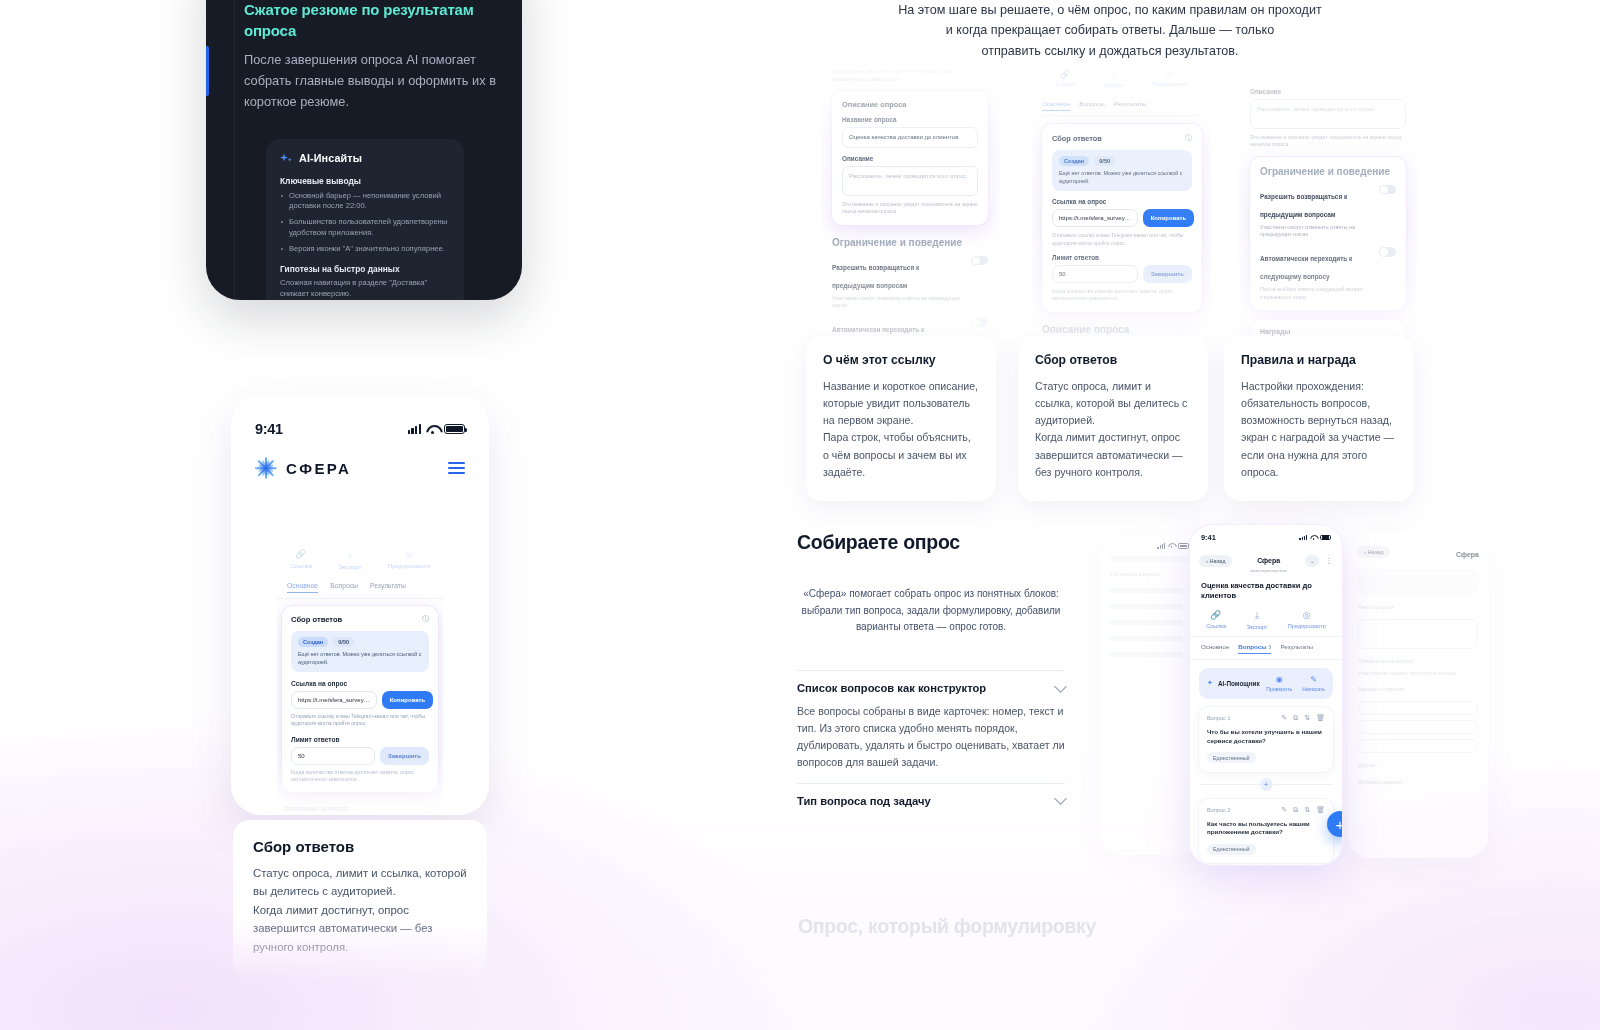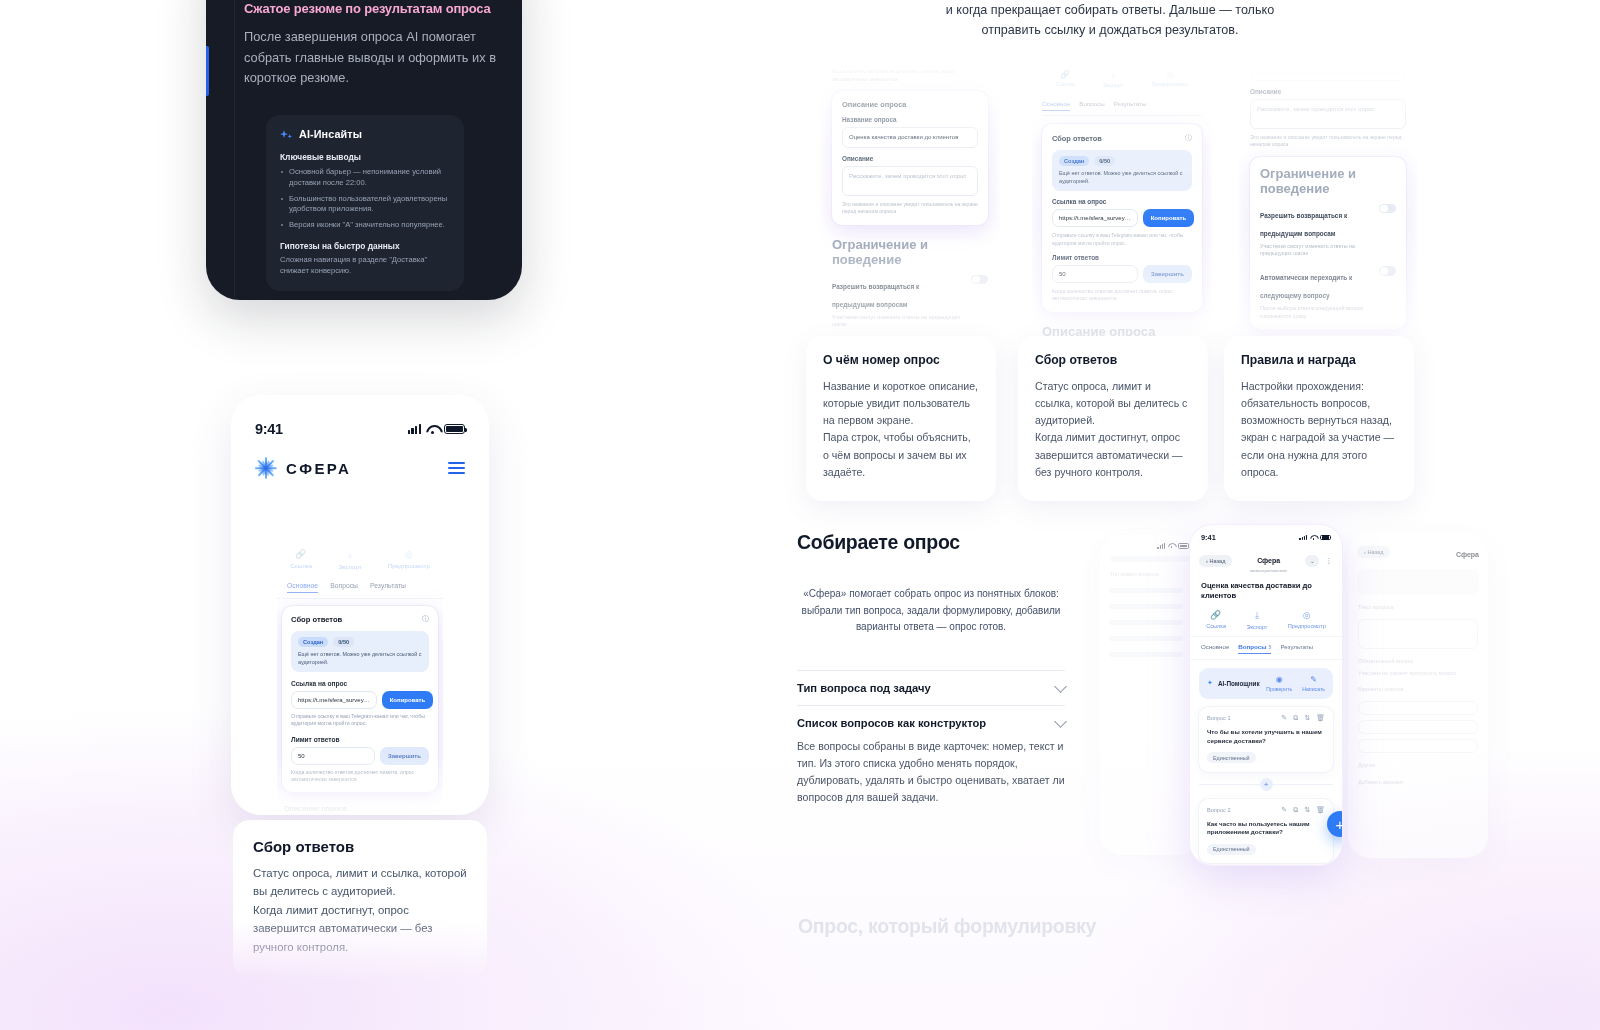--- a/index.html
+++ b/index.html
@@ -31,21 +31,21 @@
   .dark-phone .inner-edge {
     position: absolute; left: 28px; top: 0; bottom: 0; width: 1px;
     background: rgba(255,255,255,.05);
   }
   .dark-phone .accent-line {
     position:absolute; left:0; top:110px; width:3px; height:50px;
     background:#2563eb; border-radius:0 2px 2px 0;
   }
   .dc-body { position: absolute; left: 38px; top: 64px; right: 20px; }
   .dc-title {
-    color: #f9a8d4; font-size: 13px; font-weight: 600; line-height: 1.38;
+    color: #5eead4; font-size: 15px; font-weight: 600; line-height: 1.38;
     letter-spacing: -.2px;
   }
   .dc-sub {
     margin-top: 9px; color: #a8b0bf; font-size: 12.8px; line-height: 1.62;
   }
   .ai-card {
     margin-top: 26px; margin-left: 22px;
     background: #1e2531; border-radius: 14px;
     padding: 13px 14px 14px 14px;
     width: 198px;
@@ -228,21 +228,21 @@
   }
   .mk-t { font-size:7.4px; color:#334155; font-weight:600; }
   .mk-l { margin-top:7px; font-size:6.4px; color:#475569; font-weight:600; }
   .mk-f {
     margin-top:4px; border:1px solid #e6eaf2; border-radius:6px;
     padding:5px 6px; font-size:6px; color:#334155; line-height:1.45;
   }
   .mk-f.ph { color:#b3bcca; min-height:30px; }
   .mk-hint { margin-top:5px; font-size:5.1px; color:#b6bdca; line-height:1.45; }
   .mk-sec { margin-top:12px; }
-  .mk-sec-t { font-size:13px; color:#9aa4b5; font-weight:600; }
+  .mk-sec-t { font-size:10px; color:#9aa4b5; font-weight:600; }
   .toggrow { display:flex; justify-content:space-between; align-items:flex-start; gap:8px; margin-top:8px; }
   .toggrow .tt { font-size:6.4px; color:#3b4657; font-weight:600; line-height:1.42; }
   .toggrow .td { margin-top:3px; font-size:5.4px; color:#a9b2c0; line-height:1.42; }
   .togg { flex:none; width:17px; height:9.5px; border-radius:6px; background:#e6eaf2; position:relative; }
   .togg:after { content:""; position:absolute; left:1px; top:1px; width:7.5px; height:7.5px; border-radius:50%; background:#fff; }
   .mk-actions { display:flex; justify-content:space-around; padding:4px 0 6px 0; }
   .mk-act { display:flex; flex-direction:column; align-items:center; gap:2px; }
   .mk-act .g { font-size:8px; color:#b8cdf3; }
   .mk-act .l { font-size:5.4px; color:#a3bdee; }
   .mk-tabs { display:flex; gap:9px; padding:6px 0 4px 0; border-bottom:1px solid #eef1f7; }
@@ -511,20 +511,21 @@
     </div>
   </div>
 
   <div class="capcard">
     <div class="cap-title">Сбор ответов</div>
     <div class="cap-text" style="white-space:pre-line">Статус опроса, лимит и ссылка, которой вы делитесь с аудиторией.
 Когда лимит достигнут, опрос завершится автоматически — без ручного контроля.</div>
   </div>
 
   <div class="intro">
+    <p>На этом шаге вы решаете, о чём опрос, по каким правилам он проходит</p>
     <p>и когда прекращает собирать ответы. Дальше — только</p>
     <p>отправить ссылку и дождаться результатов.</p>
   </div>
 
   <div class="mockrow">
 
     <div class="mockcard m1">
       <div class="mk">
         <div class="tiny">Когда количество ответов достигнет лимита, опрос автоматически завершится.</div>
         <div class="mk-block">
@@ -637,21 +638,21 @@
           <div class="rd">Опционально: бонус или промокод за участие.</div>
           <span class="chev">›</span>
         </div>
 
       </div>
     </div>
   </div>
 
   <div class="featrow">
     <div class="featcard f1">
-      <div class="feat-title">О чём номер опрос</div>
+      <div class="feat-title">О чём этот ссылку</div>
       <div class="feat-text" style="white-space:pre-line">Название и короткое описание, которые увидит пользователь на первом экране.
 Пара строк, чтобы объяснить, о чём вопросы и зачем вы их задаёте.</div>
     </div>
     <div class="featcard f2">
       <div class="feat-title">Сбор ответов</div>
       <div class="feat-text" style="white-space:pre-line">Статус опроса, лимит и ссылка, которой вы делитесь с аудиторией.
 Когда лимит достигнут, опрос завершится автоматически — без ручного контроля.</div>
     </div>
     <div class="featcard f3">
       <div class="feat-title">Правила и награда</div>
@@ -662,30 +663,30 @@
   <div class="sec2">
     <div class="sec2-h">
       <span>Собираете опрос</span><br>
     </div>
     <div class="sec2-p">«Сфера» помогает собрать опрос из понятных блоков: выбрали тип вопроса, задали формулировку, добавили варианты ответа — опрос готов.</div>
   </div>
 
   <div class="acc">
     <div class="acc-item">
       <div class="acc-head">
+        <span class="acc-title">Список вопросов как конструктор</span>
+        <span class="chev-d"></span>
+      </div>
+      <div class="acc-body">Все вопросы собраны в виде карточек: номер, текст и тип. Из этого списка удобно менять порядок, дублировать, удалять и быстро оценивать, хватает ли вопросов для вашей задачи.</div>
+    </div>
+    <div class="acc-item">
+      <div class="acc-head">
         <span class="acc-title">Тип вопроса под задачу</span>
         <span class="chev-d"></span>
       </div>
-    </div>
-    <div class="acc-item">
-      <div class="acc-head">
-        <span class="acc-title">Список вопросов как конструктор</span>
-        <span class="chev-d"></span>
-      </div>
-      <div class="acc-body">Все вопросы собраны в виде карточек: номер, текст и тип. Из этого списка удобно менять порядок, дублировать, удалять и быстро оценивать, хватает ли вопросов для вашей задачи.</div>
     </div>
   </div>
 
   <div class="ghost-h">Опрос, который формулировку</div>
 
   <div class="cluster">
 
     <div class="cl-left">
       <div class="cm-status" style="justify-content:flex-end">
         <span class="cm-icons">

